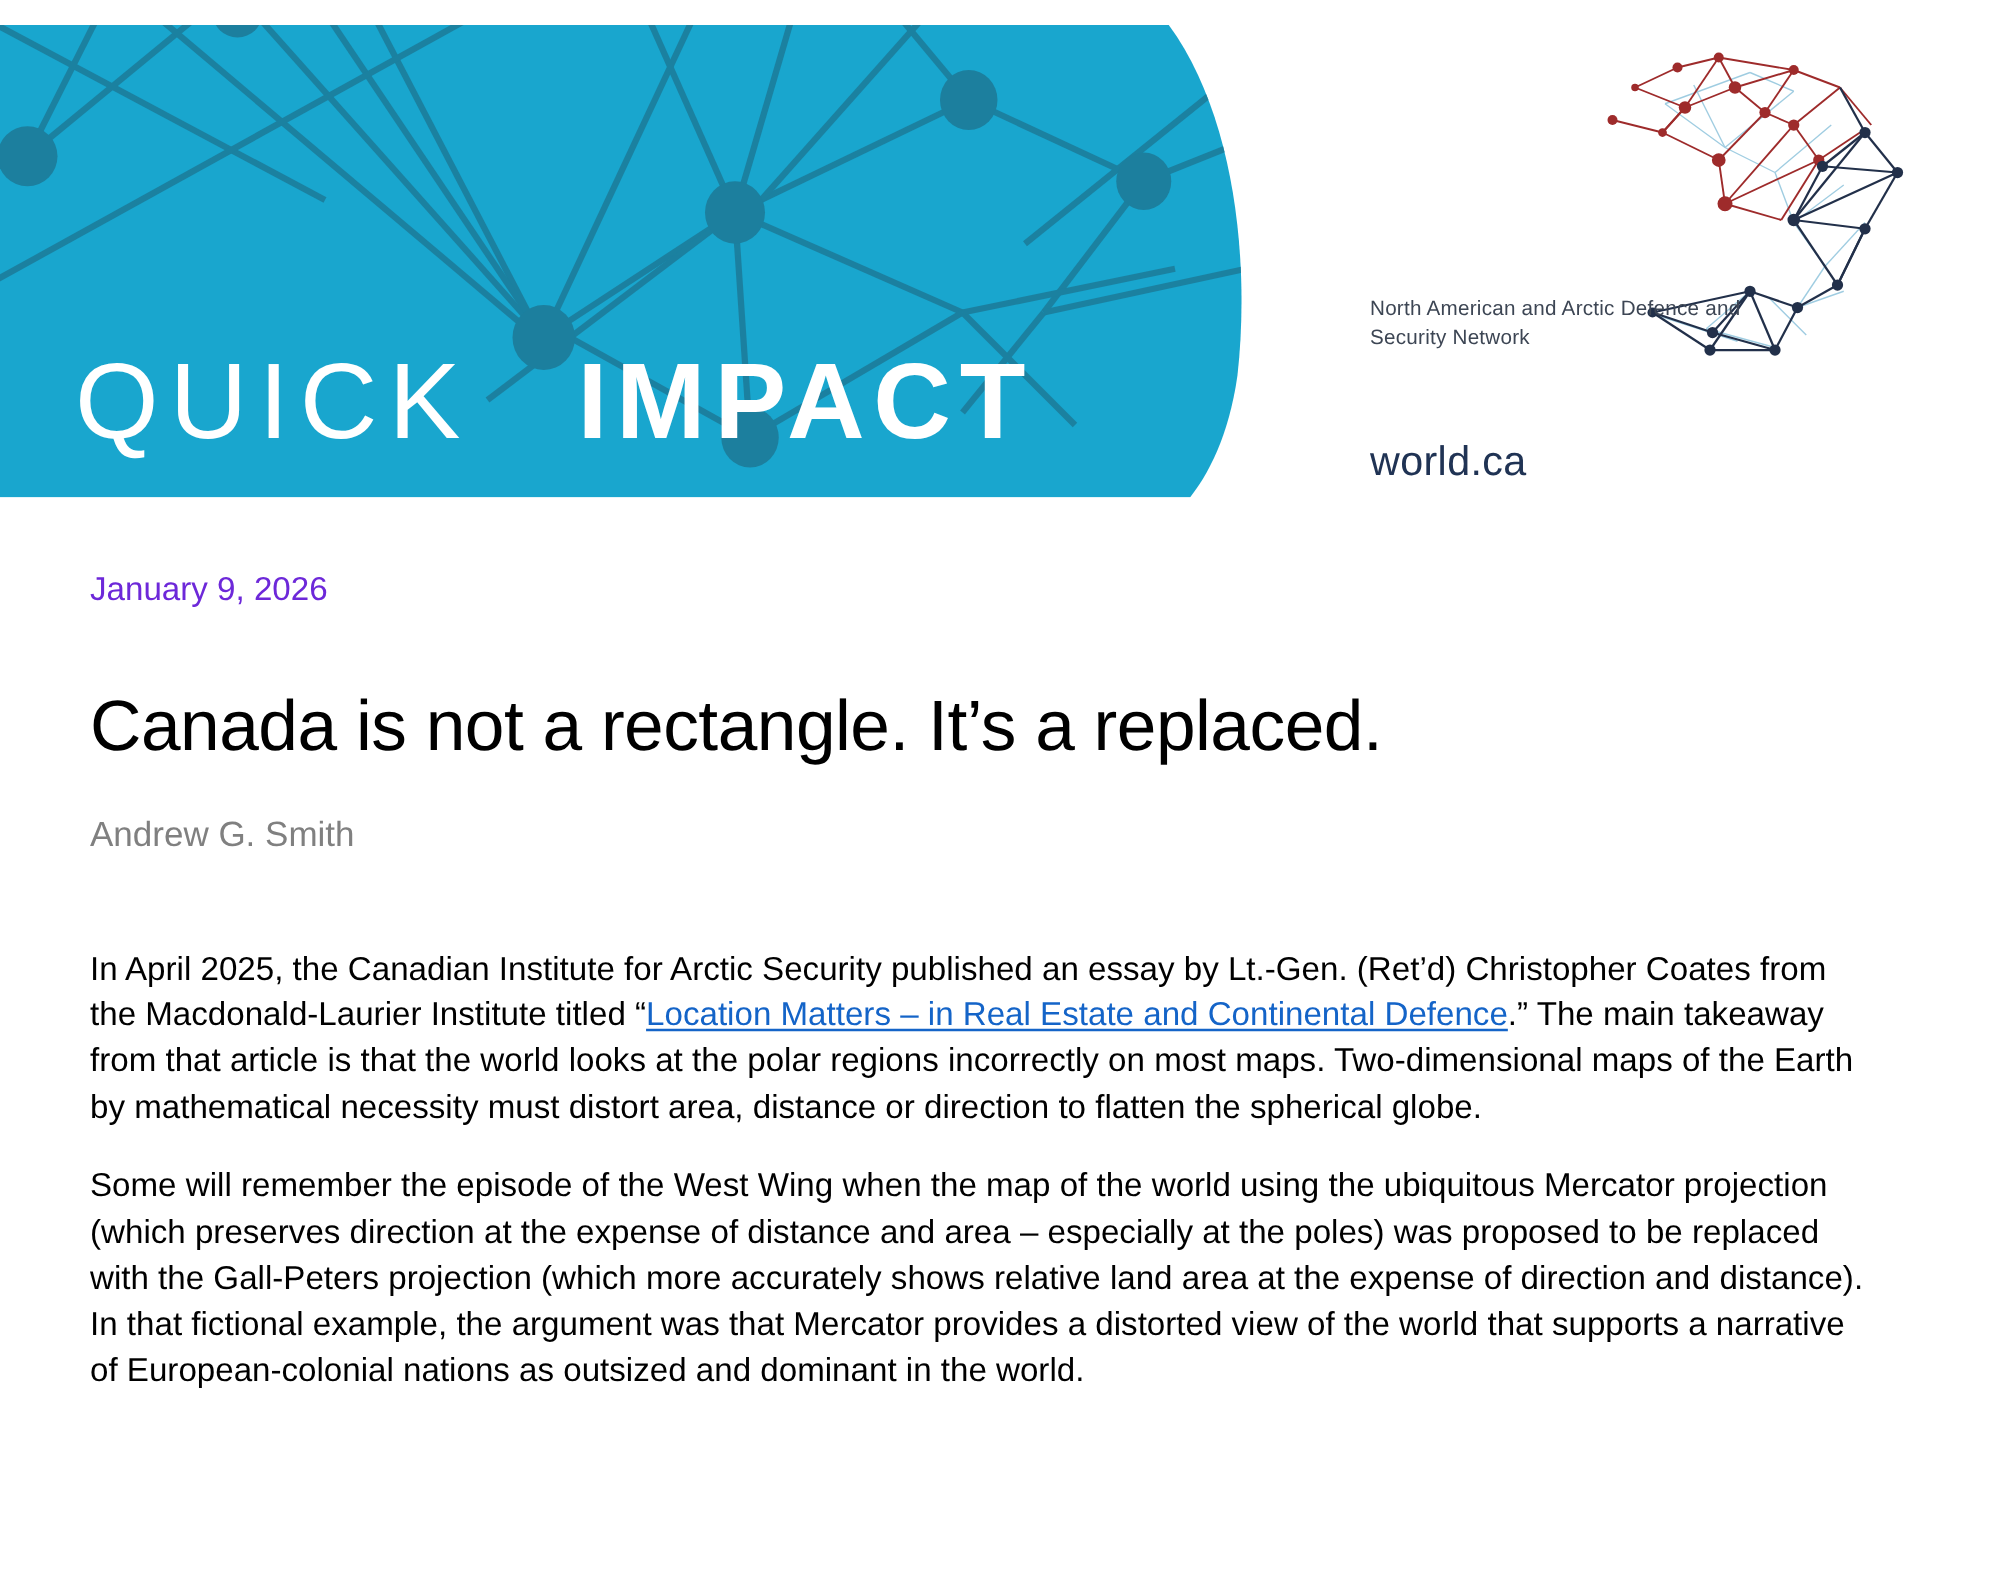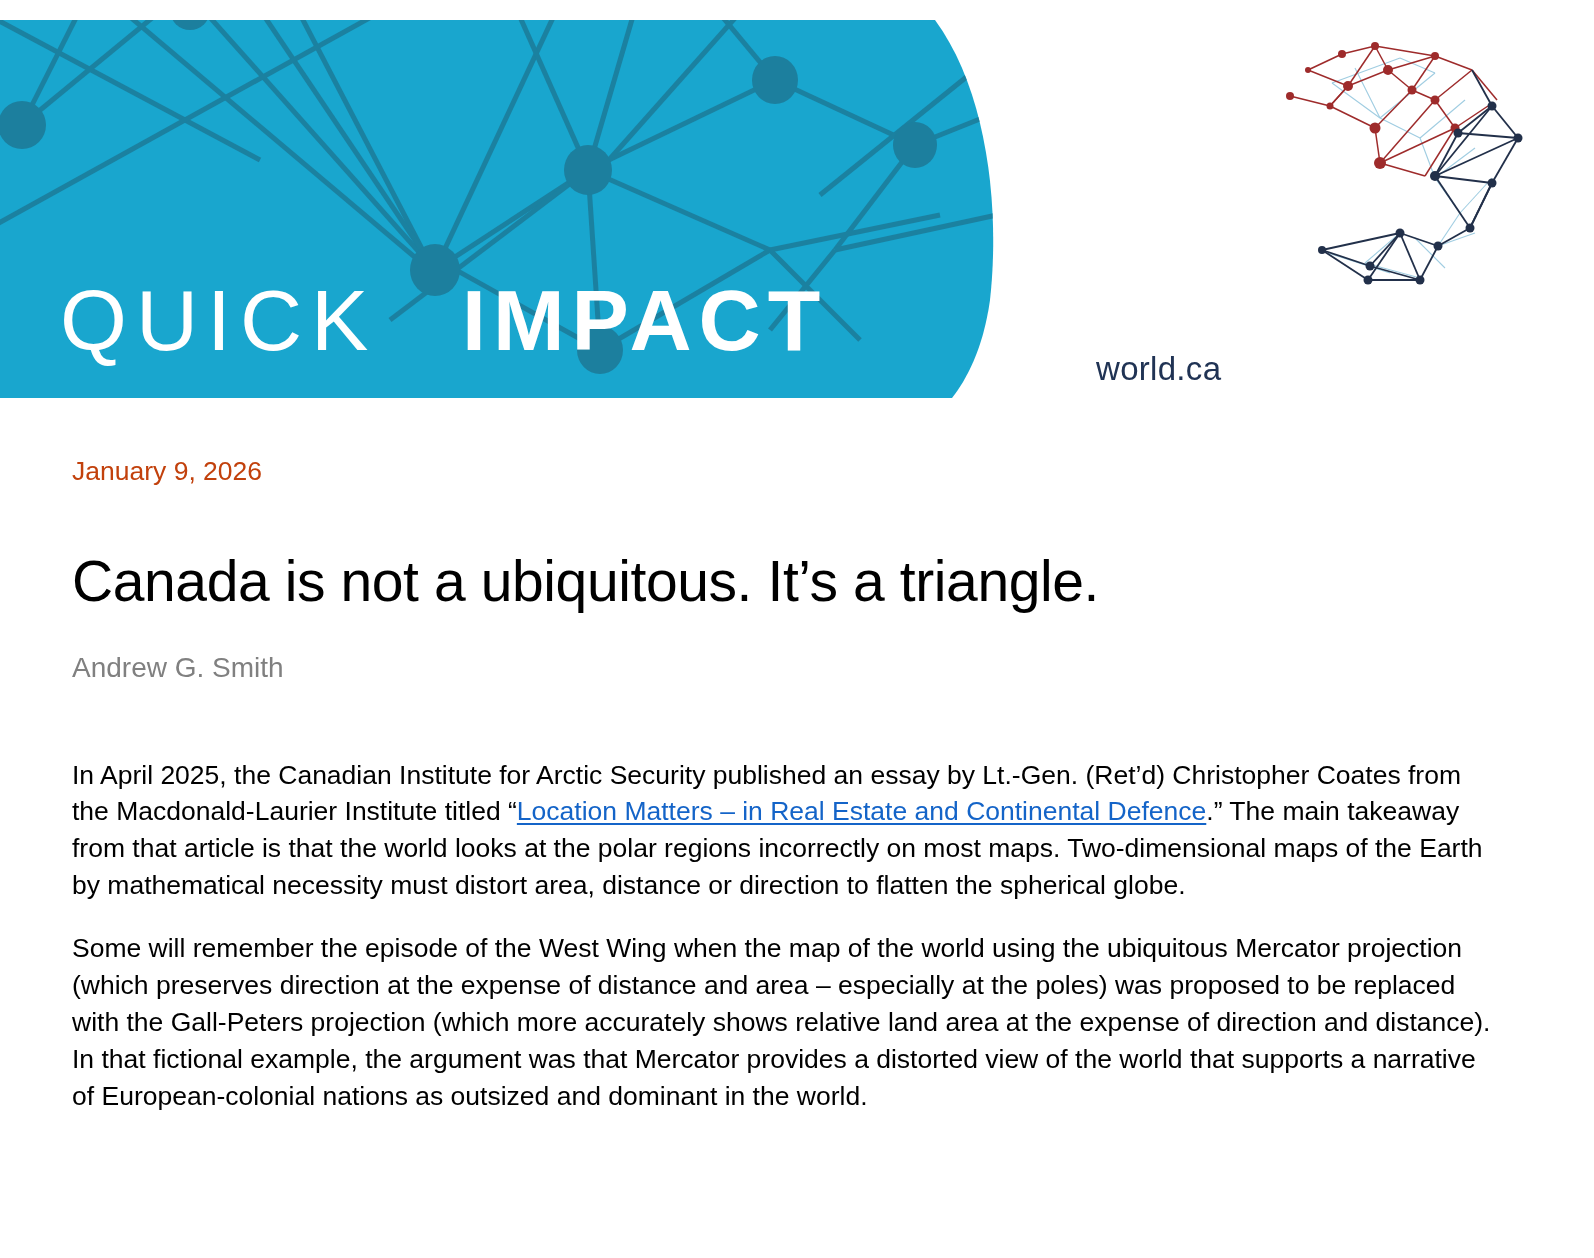--- a/index.html
+++ b/index.html
@@ -80,21 +80,21 @@
   
   #doc {
     position: absolute;
     left: 72px;
     top: 455px;
     width: 1432px;
   }
   #date-line {
     font-size: 26.5px;
     font-weight: 400;
-    color: #c2410c;
+    color: #6d28d9;
     line-height: 1.25;
   }
   #doc-title {
     margin-top: 62px;
     font-size: 57px;
     font-weight: 400;
     letter-spacing: -0.4px;
     color: #000;
     line-height: 1.1;
   }
@@ -282,28 +282,29 @@
       <circle cx="210" cy="200" r="4.5"></circle>
       <circle cx="178" cy="218" r="4.5"></circle>
       <circle cx="140" cy="205" r="4.5"></circle>
       <circle cx="110" cy="238" r="4.5"></circle>
       <circle cx="160" cy="252" r="4.5"></circle>
       <circle cx="62" cy="222" r="4"></circle>
       <circle cx="108" cy="252" r="4.5"></circle>
     </g>
   </svg>
 
+  <div class="logo-tagline">North American and Arctic Defence and Security Network</div>
   <div class="logo-url">world.ca</div>
 </div>
 
 <div id="doc">
 
   <div id="date-line">January 9, 2026</div>
 
-  <h1 id="doc-title">Canada is not a ubiquitous. It’s a triangle.</h1>
+  <h1 id="doc-title">Canada is not a rectangle. It’s a replaced.</h1>
 
   <div id="doc-author">Andrew G. Smith</div>
 
   <p class="body-para" id="para-1"><span>In April 2025, the Canadian Institute for Arctic Security published an essay by Lt.-Gen. (Ret’d) Christopher Coates from the Macdonald-Laurier Institute titled “</span><a class="doclink" href="#">Location Matters – in Real Estate and Continental Defence</a><span>.” The main takeaway from that article is that the world looks at the polar regions incorrectly on most maps. Two-dimensional maps of the Earth by mathematical necessity must distort area, distance or direction to flatten the spherical globe.</span></p>
 
   <p class="body-para" id="para-2">Some will remember the episode of the West Wing when the map of the world using the ubiquitous Mercator projection (which preserves direction at the expense of distance and area – especially at the poles) was proposed to be replaced with the Gall-Peters projection (which more accurately shows relative land area at the expense of direction and distance). In that fictional example, the argument was that Mercator provides a distorted view of the world that supports a narrative of European-colonial nations as outsized and dominant in the world.</p>
 
 </div>
 
 </body></html>

